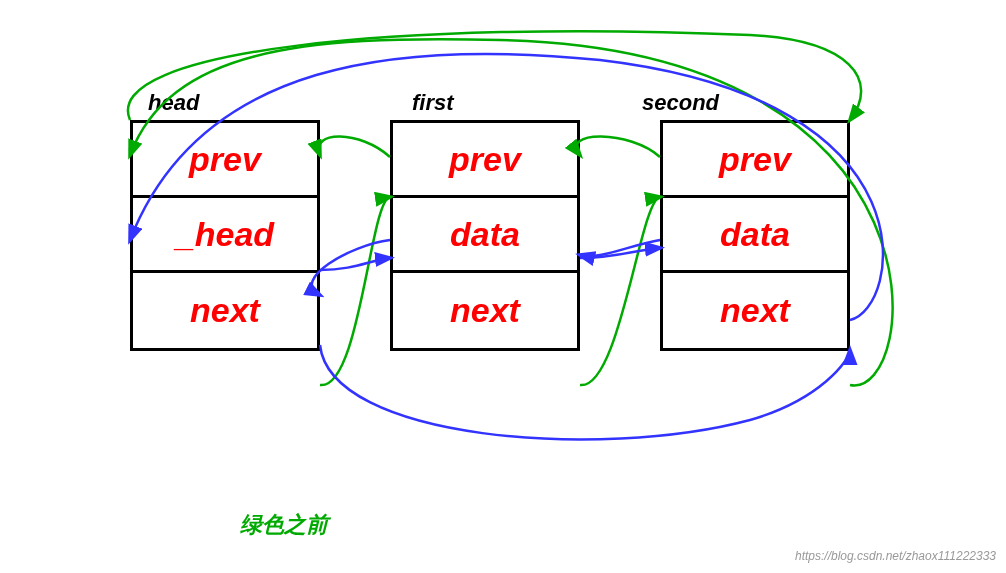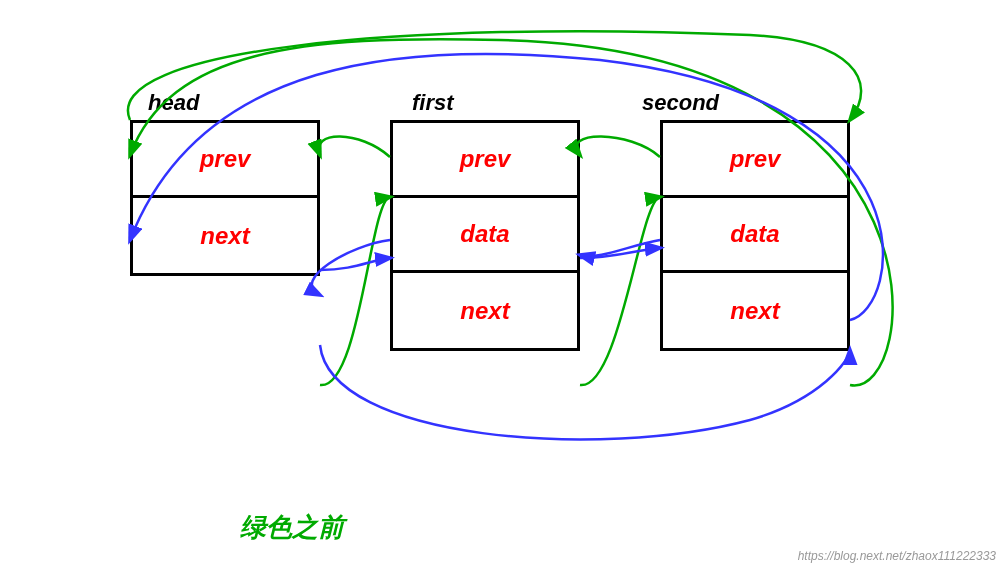--- a/index.html
+++ b/index.html
@@ -27,30 +27,30 @@
       position: absolute;
       border: 3px solid #000;
       width: 190px;
     }
     .node-cell {
       border-bottom: 3px solid #000;
       height: 75px;
       display: flex;
       align-items: center;
       justify-content: center;
-      font-size: 24px;
+      font-size: 34px;
       font-weight: bold;
       color: red;
     }
     .node-cell:last-child {
       border-bottom: none;
     }
     .caption {
       position: absolute;
-      font-size: 26px;
+      font-size: 22px;
       font-weight: bold;
     }
     .caption-green { color: #00aa00; }
     .caption-blue { color: #0000ff; }
     .watermark {
       position: absolute;
       font-size: 12px;
       color: #999;
       bottom: 10px;
       right: 10px;
@@ -65,40 +65,41 @@
     }
   </style>
 </head>
 <body>
 
 <div class="diagram-container">
 
   <div class="node-label" style="left:148px; top:90px;">head</div>
   <div class="node-box" style="left:130px; top:120px;">
     <div class="node-cell">prev</div>
+    <div class="node-cell">_head</div>
     <div class="node-cell">next</div>
   </div>
 
   <div class="node-label" style="left:412px; top:90px;">first</div>
   <div class="node-box" style="left:390px; top:120px;">
     <div class="node-cell">prev</div>
     <div class="node-cell">data</div>
     <div class="node-cell">next</div>
   </div>
 
   <div class="node-label" style="left:642px; top:90px;">second</div>
   <div class="node-box" style="left:660px; top:120px;">
     <div class="node-cell">prev</div>
     <div class="node-cell">data</div>
     <div class="node-cell">next</div>
   </div>
 
   <span class="caption caption-green" style="left:240px; top:510px;">绿色之前</span>
 
-  <div class="watermark">https://blog.next.net/zhaox111222333</div>
+  <div class="watermark">https://blog.csdn.net/zhaox111222333</div>
 
   <svg class="arrows">
     <defs>
 
       <marker id="arrow-green-end" markerWidth="8" markerHeight="8" refX="6" refY="3" orient="auto">
         <path d="M0,0 L0,6 L8,3 z" fill="#00aa00"></path>
       </marker>
       <marker id="arrow-green-start" markerWidth="8" markerHeight="8" refX="2" refY="3" orient="auto-start-reverse">
         <path d="M0,0 L0,6 L8,3 z" fill="#00aa00"></path>
       </marker>

